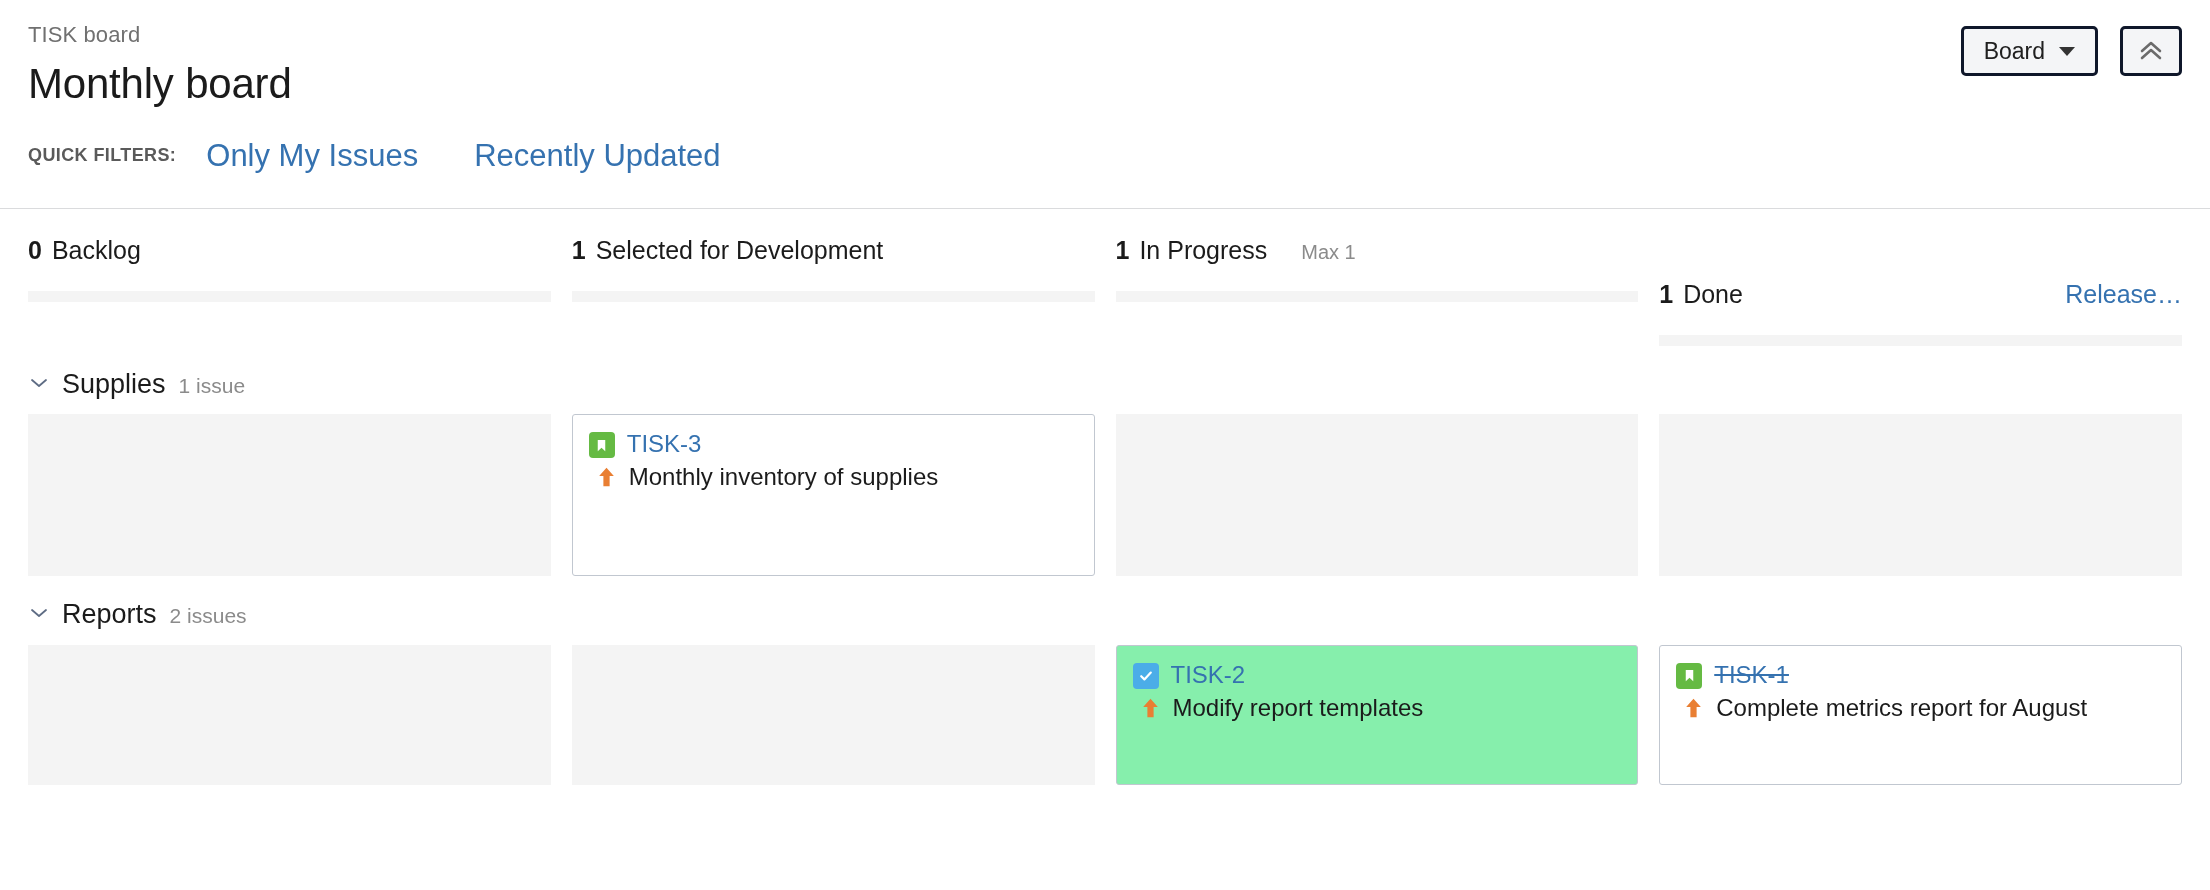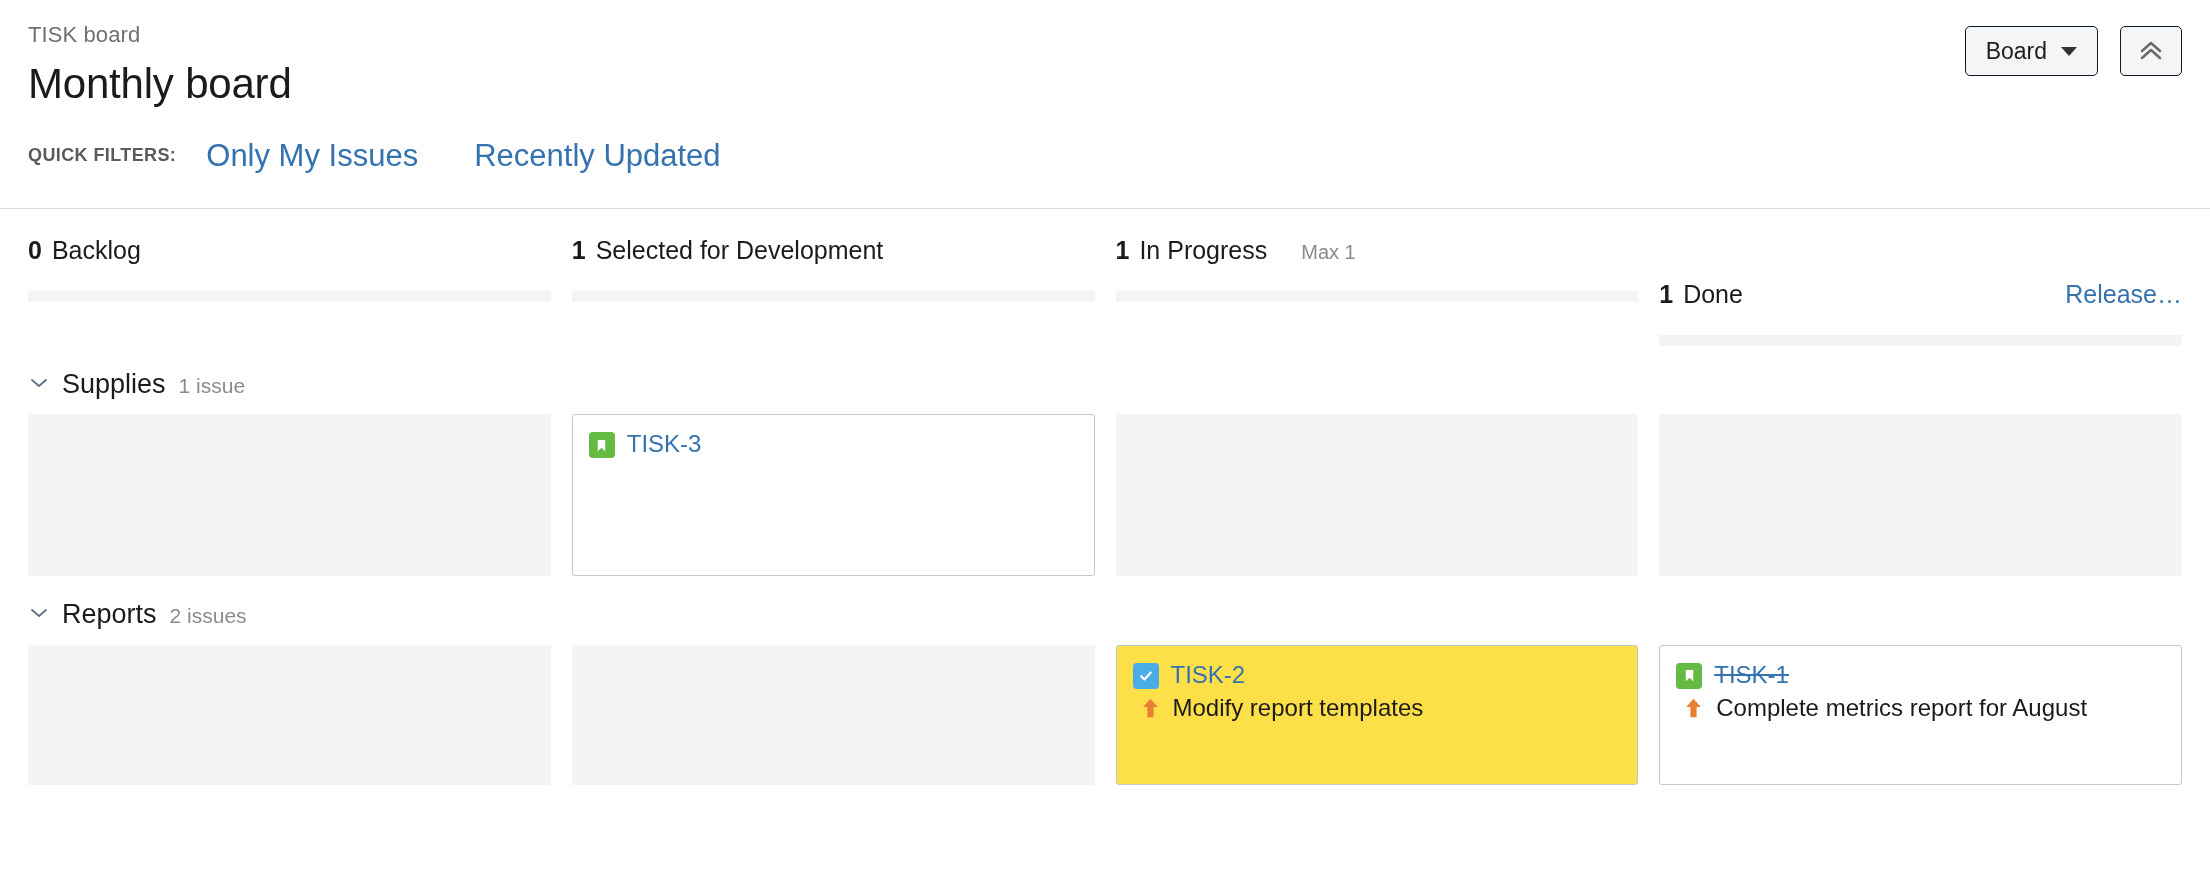--- a/index.html
+++ b/index.html
@@ -61,21 +61,21 @@
   .header-actions {
     position: absolute;
     top: 26px;
     right: 28px;
     display: flex;
     align-items: center;
     gap: 22px;
   }
   .btn {
     background: #f4f5f7;
-    border: 1px solid #0f172a;
+    border: 3px solid #0f172a;
     border-radius: 5px;
     height: 50px;
     box-sizing: border-box;
     display: flex;
     align-items: center;
     justify-content: center;
     cursor: pointer;
     color: #202020;
   }
   .btn-board {
@@ -196,21 +196,21 @@
     background: #ffffff;
     border: 1px solid #c1c7d0;
     border-radius: 3px;
     height: 100%;
     box-sizing: border-box;
     padding: 14px 18px 0 16px;
     cursor: pointer;
     overflow: hidden;
   }
   .card.selected {
-    background: #fde047;
+    background: #86efac;
     border-color: #c1c7d0;
   }
   .card-row {
     display: flex;
     align-items: flex-start;
   }
   .card-row-key { margin-bottom: 2px; }
   .icon-slot {
     width: 31px;
     min-width: 31px;
@@ -351,20 +351,28 @@
         <div class="card-row card-row-key">
           <span class="icon-slot">
             <span class="icon-story">
               <svg width="15" height="15" viewBox="0 0 16 16" aria-hidden="true">
                 <path d="M4 2 h8 v12 l-4 -3.6 l-4 3.6 z" fill="#ffffff"></path>
               </svg>
             </span>
           </span>
           <span class="issue-key">TISK-3</span>
         </div>
+        <div class="card-row">
+          <span class="icon-slot icon-slot-prio">
+            <svg width="19" height="22" viewBox="0 0 20 24" aria-hidden="true">
+              <path d="M10 2 L18 11 L13.4 11 L13.4 22 L6.6 22 L6.6 11 L2 11 Z" fill="#e97f33"></path>
+            </svg>
+          </span>
+          <span class="issue-summary">Monthly inventory of supplies</span>
+        </div>
       </div>
     </div>
 
     <div class="cell cell-empty"></div>
     <div class="cell cell-empty"></div>
   </div>
 
   <div class="swimlane-head">
     <span class="swim-chevron">
       <svg width="20" height="14" viewBox="0 0 20 14" aria-hidden="true">

